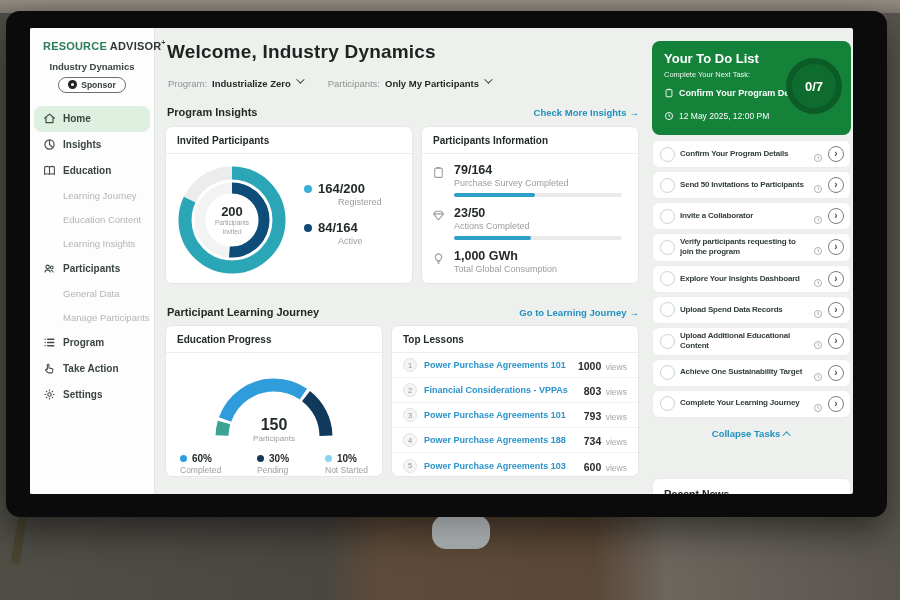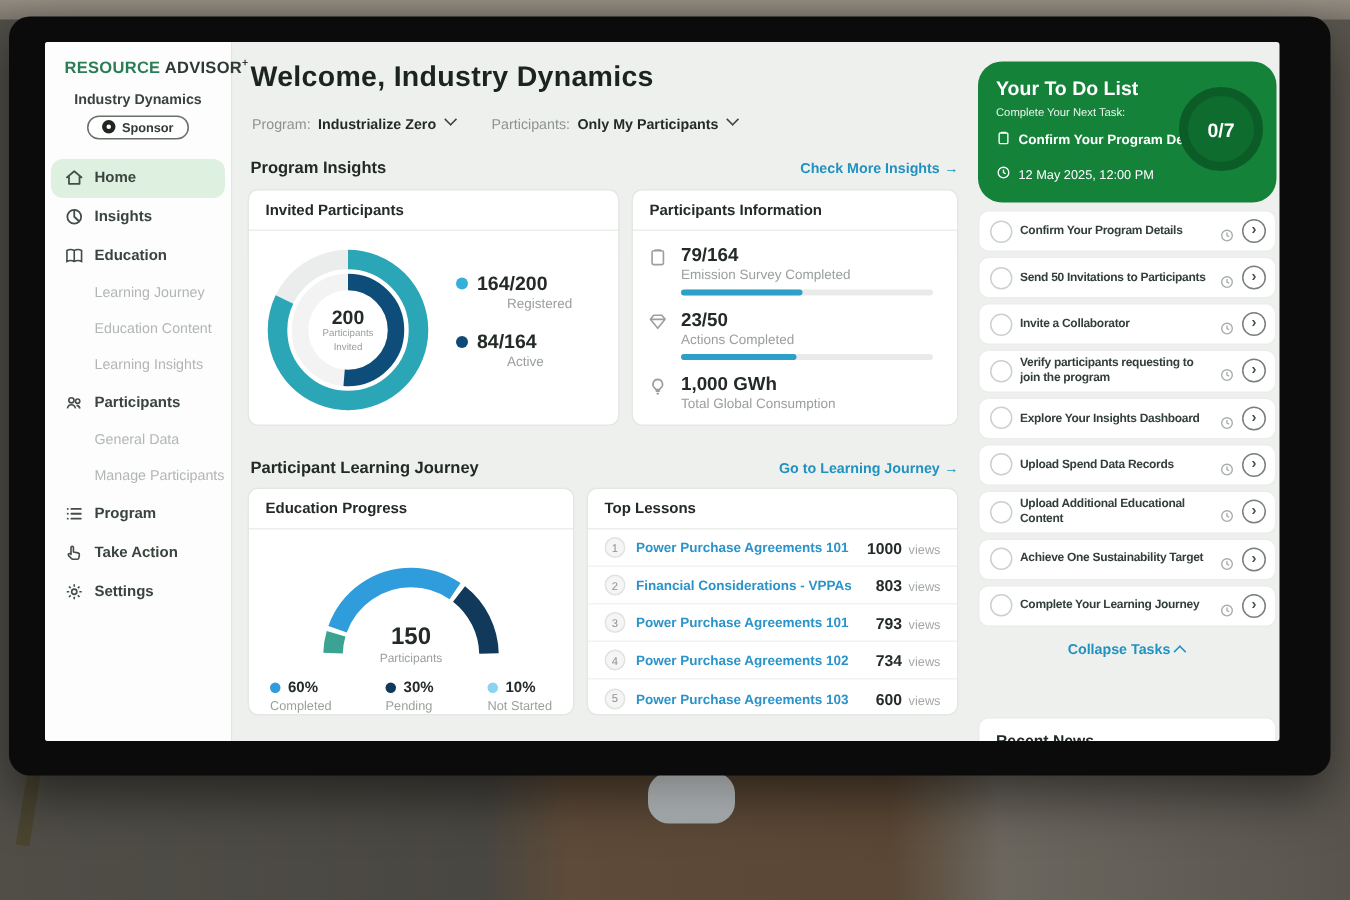--- a/index.html
+++ b/index.html
@@ -96,21 +96,21 @@
   .lesson-row:last-child { border-bottom:none; }
   .rank { width:14px; height:14px; border-radius:50%; background:#f4f5f4; border:1px solid #e1e3e1; color:#8d938f;
     font-size:7.5px; display:flex; align-items:center; justify-content:center; flex:none; }
   .lesson-title { font-size:9px; font-weight:700; color:#2a93c9; cursor:pointer; white-space:nowrap; overflow:hidden; flex:1; }
   .views { white-space:nowrap; }
   .views .n { font-size:10.5px; font-weight:800; color:#242b26; }
   .views .w { font-size:8.5px; color:#a3a8a4; }
 
   
   .todo-green { position:absolute; left:622px; top:13px; width:199px; height:94px; background:#15823a;
-    border-radius:16px; color:#fff; padding:10px 12px; }
+    border-radius:8px; color:#fff; padding:10px 12px; }
   .todo-title { font-size:13px; font-weight:800; }
   .todo-sub { font-size:7.5px; margin-top:4px; opacity:.92; }
   .todo-line { display:flex; align-items:center; gap:5px; margin-top:5px; }
   .todo-line svg { width:10px; height:10px; flex:none; }
   .todo-task { font-size:9px; font-weight:800; }
   .todo-due { font-size:8.5px; }
   .todo-ring { position:absolute; right:9px; top:17px; width:56px; height:56px; border-radius:50%;
     background:#0e6c2e; border:6px solid #0b5c27; display:flex; align-items:center; justify-content:center;
     font-size:13px; font-weight:800; color:#ffffff; }
 
@@ -287,21 +287,21 @@
     <div class="card card-pinfo">
       <div class="card-h">Participants Information</div>
       <div class="pinfo-body">
         <div class="pinfo-row">
           <span class="pinfo-icon"><svg viewBox="0 0 24 24" fill="none" stroke="currentColor" stroke-width="2">
                 <rect x="5" y="4" width="14" height="17" rx="2"></rect>
                 <path d="M9 4.5V3h6v1.5"></path>
               </svg></span>
           <div>
             <div class="pinfo-val">79/164</div>
-            <div class="pinfo-lab">Emission Survey Completed</div>
+            <div class="pinfo-lab">Purchase Survey Completed</div>
             <div class="bar-track">
                 <div class="bar-fill" style="width: 48%; background: rgb(45, 160, 200);"></div>
               </div>
           </div>
         </div>
         <div class="pinfo-row">
           <span class="pinfo-icon"><svg viewBox="0 0 24 24" fill="none" stroke="currentColor" stroke-width="2" stroke-linejoin="round">
                 <path d="M7 4h10l4 5-9 11L3 9z"></path>
                 <path d="M3 9h18"></path>
               </svg></span>
@@ -380,21 +380,21 @@
         <span class="lesson-title">Financial Considerations - VPPAs</span>
         <span class="views"><span class="n">803</span> <span class="w">views</span></span>
       </div>
       <div class="lesson-row">
         <span class="rank">3</span>
         <span class="lesson-title">Power Purchase Agreements 101</span>
         <span class="views"><span class="n">793</span> <span class="w">views</span></span>
       </div>
       <div class="lesson-row">
         <span class="rank">4</span>
-        <span class="lesson-title">Power Purchase Agreements 102</span>
+        <span class="lesson-title">Power Purchase Agreements 188</span>
         <span class="views"><span class="n">734</span> <span class="w">views</span></span>
       </div>
       <div class="lesson-row">
         <span class="rank">5</span>
         <span class="lesson-title">Power Purchase Agreements 103</span>
         <span class="views"><span class="n">600</span> <span class="w">views</span></span>
       </div>
     </div>
 
     <div class="todo-green">

